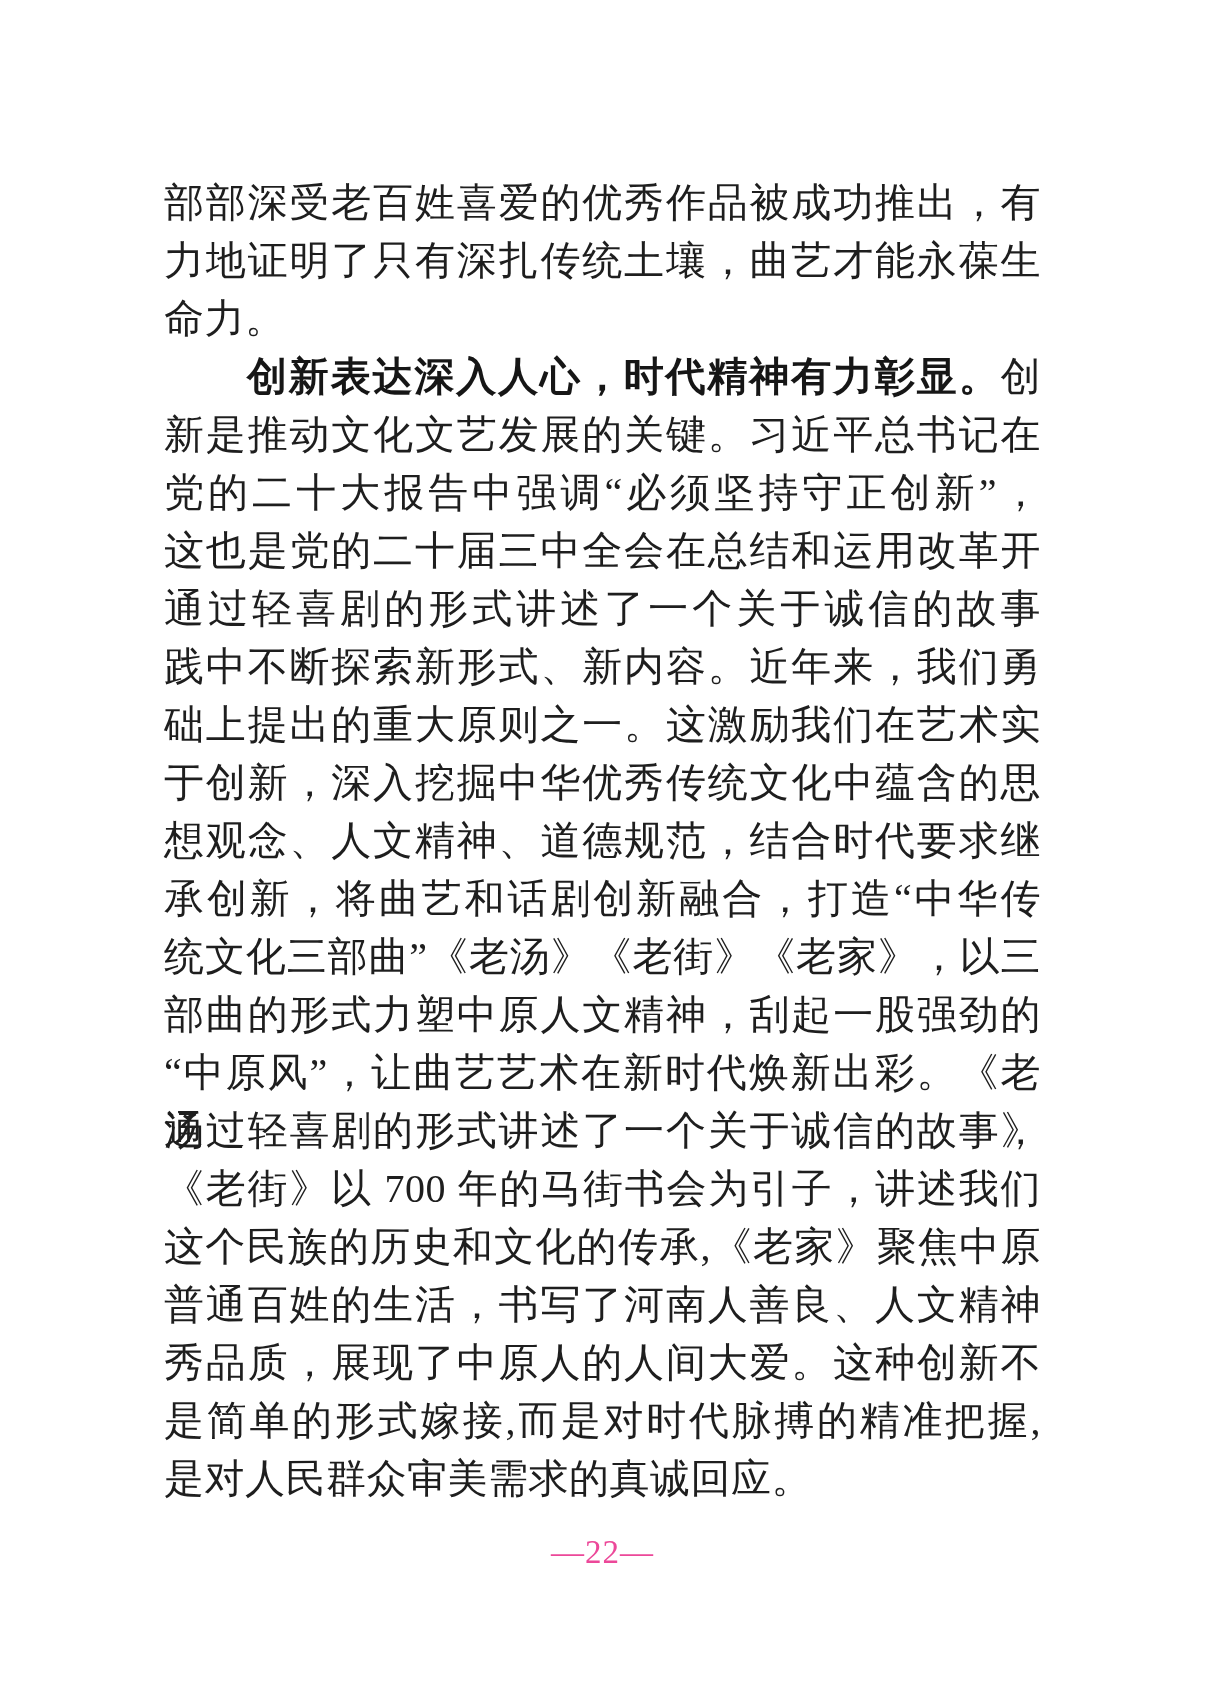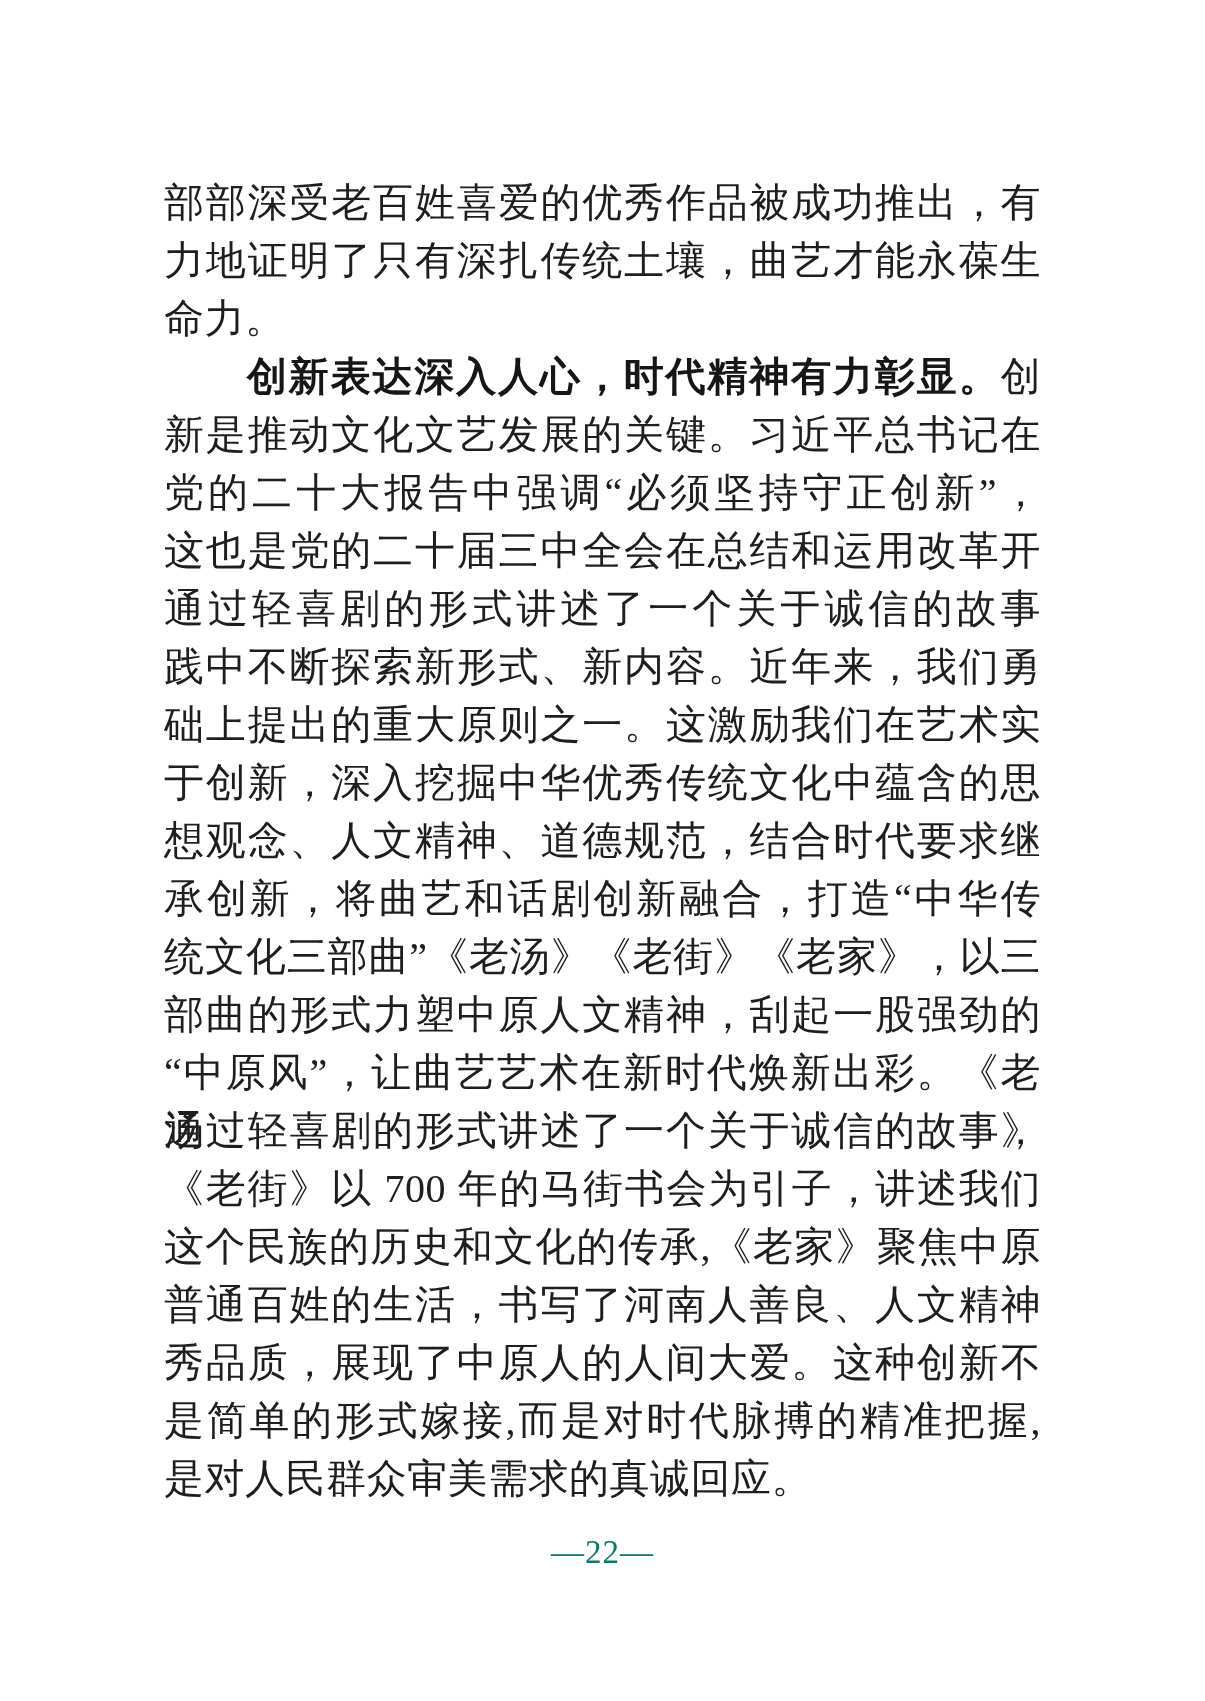--- a/index.html
+++ b/index.html
@@ -45,21 +45,21 @@
   }
 
   .page-number {
     position: absolute;
     top: 1534px;
     left: 0;
     width: 100%;
     text-align: center;
     font-size: 33px;
     letter-spacing: 1px;
-    color: #0f766e;
+    color: #ec4899;
     font-family: "Liberation Serif", "DejaVu Serif", serif;
   }
 </style>
 </head>
 <body>
 
 <div class="page">
   <div class="text-block">
       <div class="line"><span>部部深受老百姓喜爱的优秀作品被成功推出，有</span></div>
       <div class="line"><span>力地证明了只有深扎传统土壤，曲艺才能永葆生</span></div>

